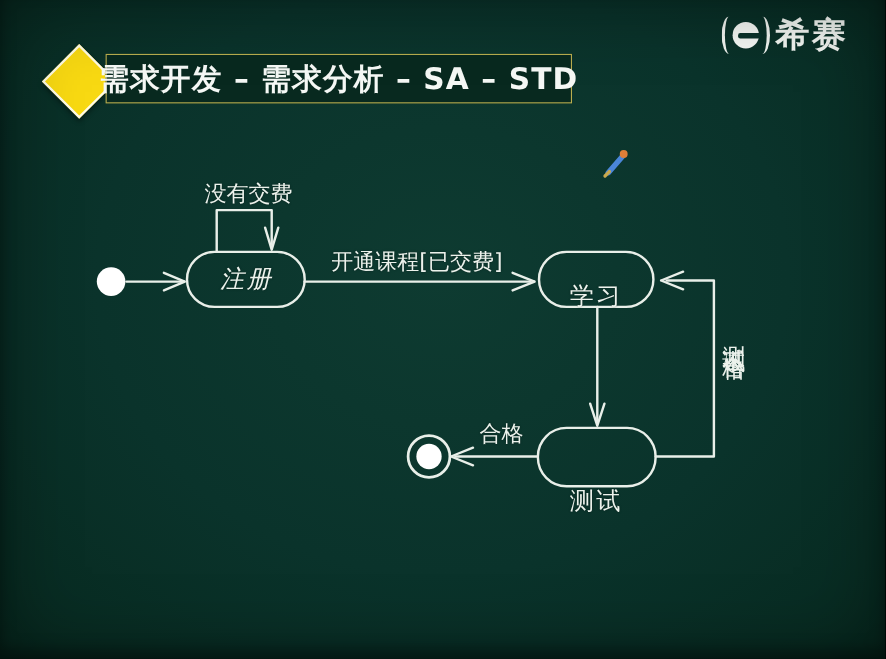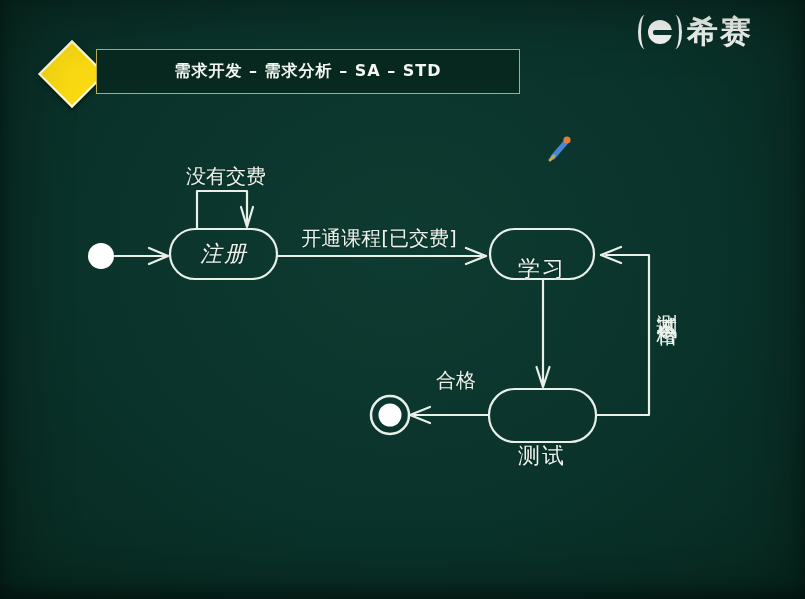--- a/index.html
+++ b/index.html
@@ -18,25 +18,25 @@
     background:#f8d912; transform:rotate(45deg);
     border:2px solid rgba(255,255,255,0.9);
     box-shadow: 2px 2px 5px rgba(0,0,0,0.4);
   }
   .title-box {
     position:absolute; left:96px; top:49px; width:422px; height:43px;
     background:#08291f; border:1px solid #b9ae4f;
     display:flex; align-items:center; justify-content:center;
   }
   .title-box .title {
-    color:#f5f8f5; font-size:16px; font-weight:bold; letter-spacing:1px;
+    color:#f5f8f5; font-size:27px; font-weight:bold; letter-spacing:1px;
     white-space:nowrap;
   }
   .logo {
-    position:absolute; left:638px; top:12px; height:40px;
+    position:absolute; left:656px; top:12px; height:40px;
     display:flex; align-items:center;justify-content:flex-end;
   }
   .paren { width:11px; height:34px; }
   .paren.l { border-left:3px solid #f2f6f2; border-radius:50%/50%; margin-right:-4px; }
   .paren.r { border-right:3px solid #f2f6f2; border-radius:50%/50%; margin-left:-4px; }
   .logo-e { position:relative; width:24px; height:24px; background:#f6f9f6; border-radius:50%; }
   .logo-e::after {
     content:""; position:absolute; left:5px; right:-2px; top:10px; height:4.5px;
     background:#0a332b; border-radius:2px;
   }
@@ -132,15 +132,15 @@
 
   <div class="lbl state-lbl" style="left:224px; top:254px;font-style:italic;">注册</div>
 
   <div class="lbl state-lbl" style="left:542px; top:254px;margin-top:15px;">学习</div>
 
   <div class="lbl state-lbl" style="left:542px; top:415px;margin-top:41px;">测试</div>
 
 
   <div class="lbl-vert">测试不合格</div>
 
-  <div class="lbl" style="left:456px; top:380px;">合格</div>
+  <div class="lbl" style="left:456px; top:394px;">合格</div>
 
 </div>
 
 </body></html>

